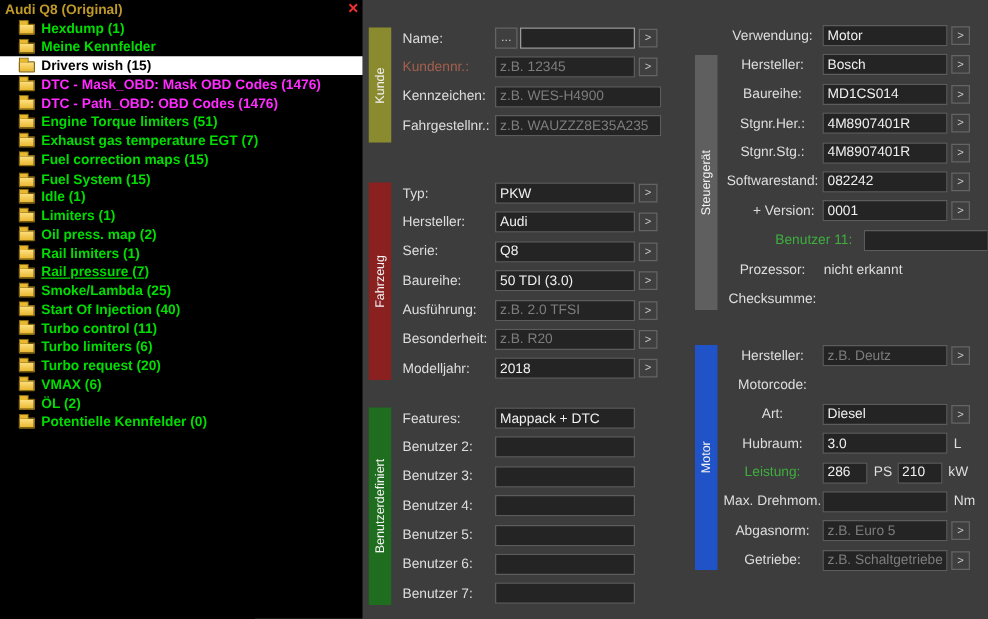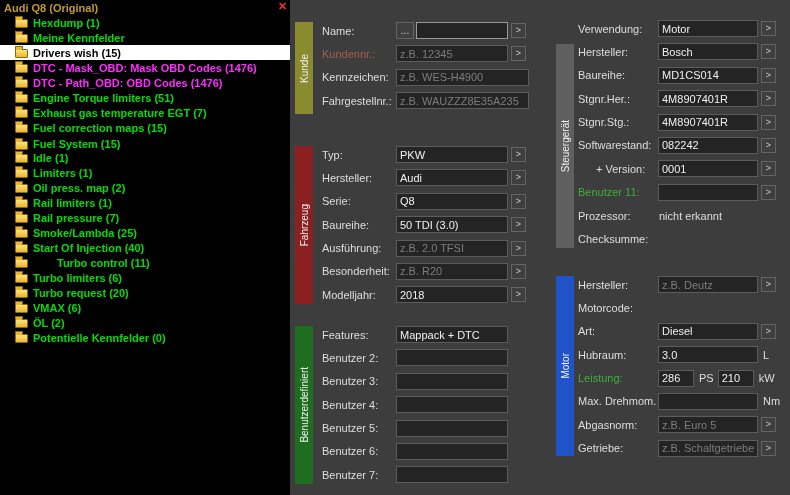--- a/index.html
+++ b/index.html
@@ -50,21 +50,21 @@
   }
   .vbar span {
     writing-mode:vertical-rl; transform:rotate(180deg);
     font-size:10px; color:#f2f2f2; white-space:nowrap;
   }
   .col-left  .rows { margin-left:27px; }
   .col-right .rows { margin-left:22px; }
   .frow { display:flex; align-items:center; height:17px; margin-bottom:6.4px; }
   .flabel { flex-shrink:0; white-space:nowrap; overflow:hidden; }
   .col-left  .flabel { width:74px; }
-  .col-right .flabel { width:80px; }
+  .col-right .flabel { width:80px;text-align:center; }
 
   .finput {
     height:17px; background:#242424; border:1px solid #5c5c5c;
     color:#f0f0f0; font-family:inherit; font-size:11px; padding:0 3px;
     outline:none;
   }
   .finput::placeholder { color:#7d7d7d; }
   .finput.focused { border-color:#9a9a9a; }
   .col-left  .finput { width:112px; }
   .col-left  .finput.short { width:92px; }
@@ -150,33 +150,33 @@
         <span class="tree-label">Limiters (1)</span>
       </div>
       <div class="tree-item" style="color: rgb(0, 221, 0); align-items: center;">
         <span class="folder"></span>
         <span class="tree-label">Oil press. map (2)</span>
       </div>
       <div class="tree-item" style="color: rgb(0, 221, 0);">
         <span class="folder"></span>
         <span class="tree-label">Rail limiters (1)</span>
       </div>
-      <div class="tree-item" style="color: rgb(0, 221, 0);">
+      <div class="tree-item" style="color: rgb(0, 221, 0); text-decoration: underline;">
         <span class="folder"></span>
         <span class="tree-label">Rail pressure (7)</span>
       </div>
       <div class="tree-item" style="color: rgb(0, 221, 0);">
         <span class="folder"></span>
         <span class="tree-label">Smoke/Lambda (25)</span>
       </div>
       <div class="tree-item" style="color: rgb(0, 221, 0);">
         <span class="folder"></span>
         <span class="tree-label">Start Of Injection (40)</span>
       </div>
-      <div class="tree-item" style="color: rgb(0, 221, 0); gap: 24px;">
+      <div class="tree-item" style="color: rgb(0, 221, 0);">
         <span class="folder"></span>
         <span class="tree-label">Turbo control (11)</span>
       </div>
       <div class="tree-item" style="color: rgb(0, 221, 0);">
         <span class="folder"></span>
         <span class="tree-label">Turbo limiters (6)</span>
       </div>
       <div class="tree-item" style="color: rgb(0, 221, 0);">
         <span class="folder"></span>
         <span class="tree-label">Turbo request (20)</span>
@@ -334,21 +334,21 @@
           <span class="flabel">Softwarestand:</span>
           <input class="finput" value="082242" style="">
           <button class="arrow-btn">&gt;</button>
         </div>
         <div class="frow">
           <span class="flabel" style="padding-left: 18px;">+ Version:</span>
           <input class="finput" value="0001" style="">
           <button class="arrow-btn">&gt;</button>
         </div>
         <div class="frow">
-          <span class="flabel" style="color: rgb(63, 174, 63);">Benutzer 11:</span>
+          <span class="flabel" style="color: rgb(63, 174, 63); margin-left: 33px;">Benutzer 11:</span>
           <input class="finput" style="">
           <button class="arrow-btn">&gt;</button>
         </div>
         <div class="frow">
           <span class="flabel">Prozessor:</span>
           <span class="static-val">nicht erkannt</span>
         </div>
         <div class="frow">
           <span class="flabel">Checksumme:</span>
           <span class="static-val"></span>

